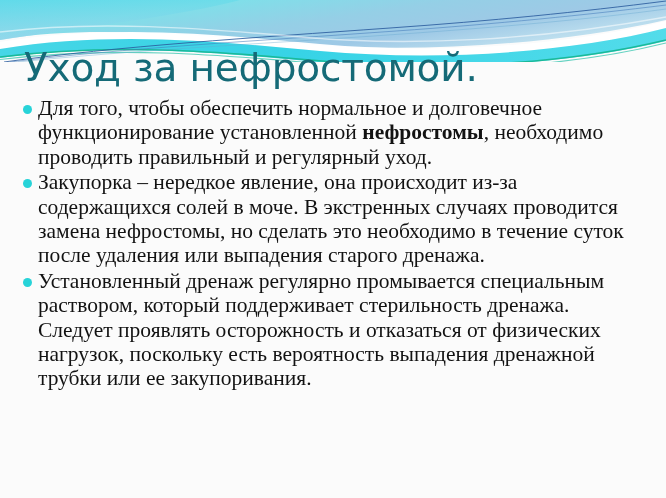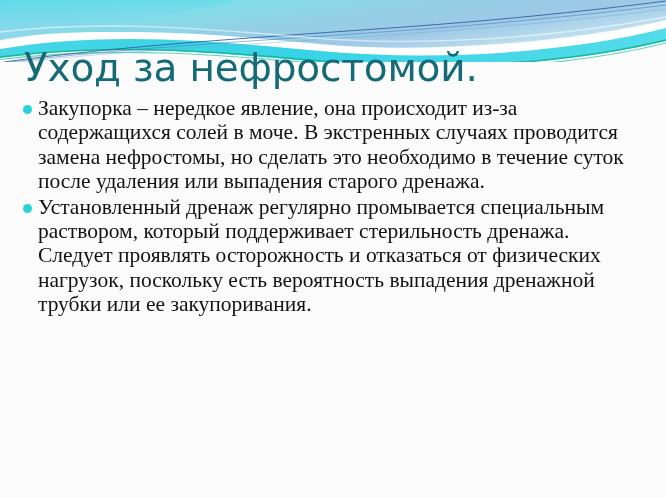--- a/index.html
+++ b/index.html
@@ -143,20 +143,28 @@
       <path d="M0,58 C108,43 212,52 318,62 C442,73 572,64 666,41 L666,62 H0 Z" fill="#fbfbfb" opacity="0.0"></path>
     </svg>
   </div>
 
   <div id="title-block">
     <div id="slide-title">Уход за нефростомой.</div>
   </div>
 
   <div id="body-block">
 
+    <div class="bullet-row">
+      <span class="bullet-marker">
+        <span class="bullet-dot"></span>
+      </span>
+      <span class="bullet-text">
+        <span>Для того, чтобы обеспечить нормальное и долговечное функционирование установленной </span><b>нефростомы</b><span>, необходимо проводить правильный и регулярный уход.</span>
+      </span>
+    </div>
 
     <div class="bullet-row">
       <span class="bullet-marker">
         <span class="bullet-dot"></span>
       </span>
       <span class="bullet-text">
         <span>Закупорка – нередкое явление, она происходит из-за содержащихся солей в моче. В экстренных случаях проводится замена нефростомы, но сделать это необходимо в течение суток после удаления или выпадения старого дренажа.</span>
       </span>
     </div>
 

